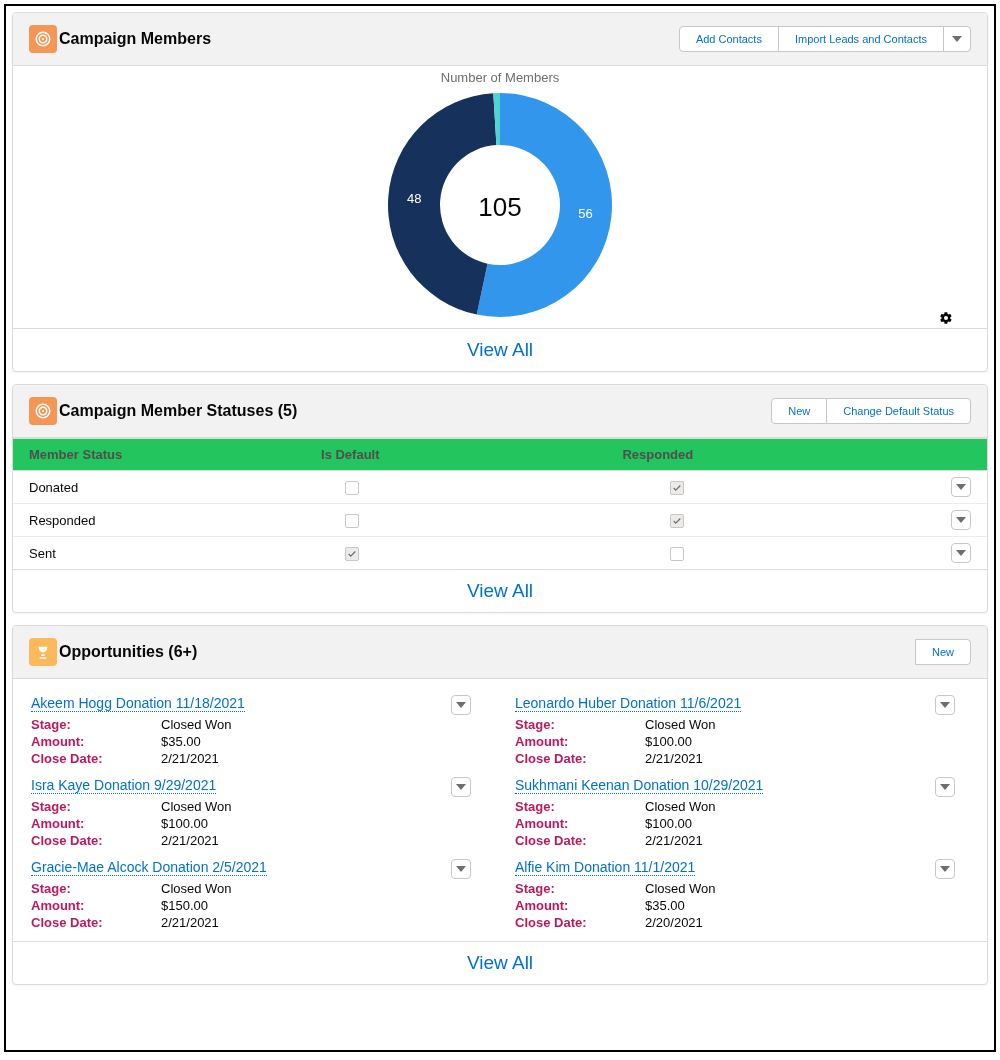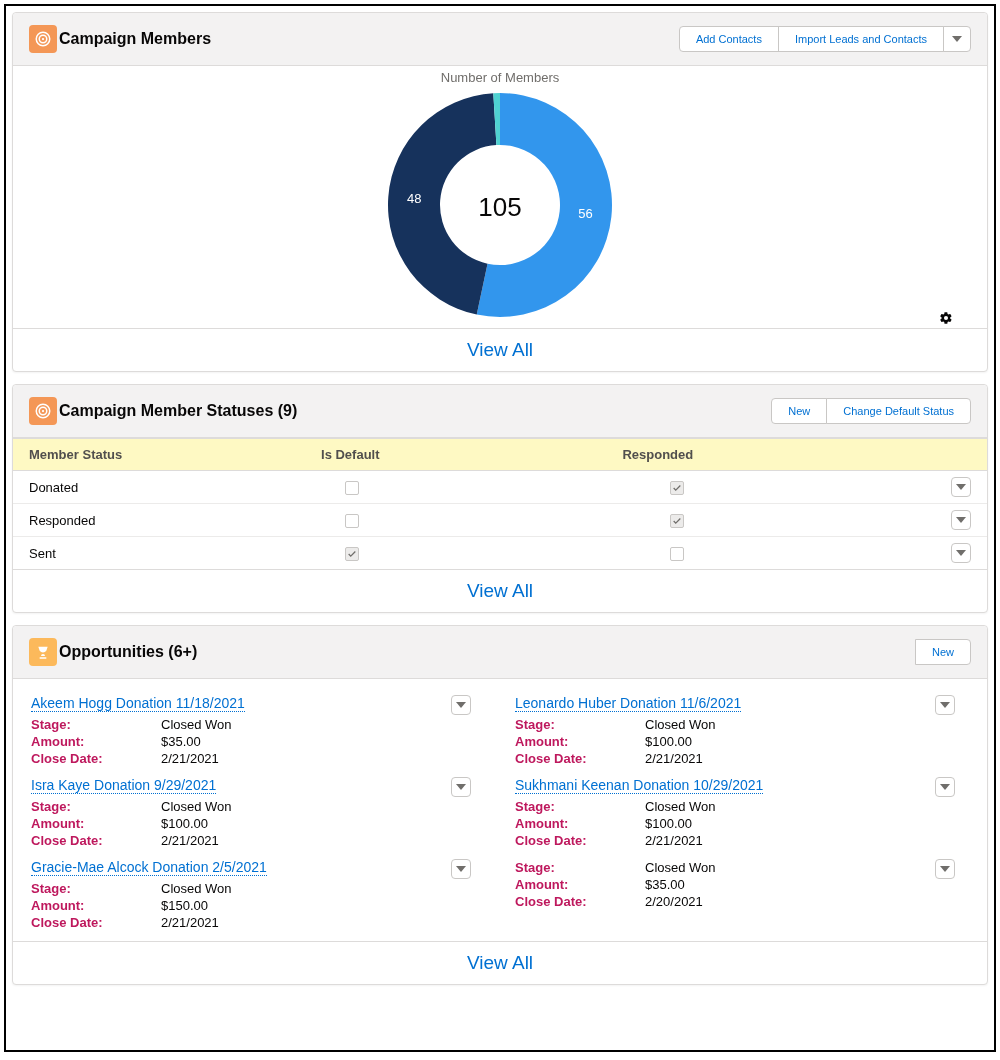--- a/index.html
+++ b/index.html
@@ -21,21 +21,21 @@
 .icon-box { width: 28px; height: 28px; border-radius: 4px; display: flex; align-items: center; justify-content: center; flex-shrink: 0; }
 .icon-orange { background: #f49756; }
 .icon-yellow { background: #fcb95b; }
 .chart-wrap { padding: 4px 0 6px; text-align: center; position: relative; }
 .chart-title { font-size: 13px; color: #706e6b; margin-bottom: 6px; }
 .donut-container { position: relative; display: inline-block; }
 .donut-center { position: absolute; top: 50%; left: 50%; transform: translate(-50%, -50%); font-size: 26px; font-weight: 400; color: #080707; }
 .gear-icon { position: absolute; right: 34px; bottom: 0; cursor: pointer; color: #080707; }
 .view-all-row { border-top: 1px solid #dddbda; text-align: center; padding: 10px 0; }
 .view-all-link { color: #0070d2; text-decoration: none; cursor: pointer; font-size: 19px; }
-.table-header-row { background: #fef9c3; border-bottom: 1px solid #dddbda; border-top: 1px solid #dddbda; display: flex; padding: 8px 16px; }
+.table-header-row { background: #22c55e; border-bottom: 1px solid #dddbda; border-top: 1px solid #dddbda; display: flex; padding: 8px 16px; }
 .th { font-size: 13px; font-weight: 700; color: #514f4d; }
 .col-status { flex: 0 0 31%; }
 .col-default { flex: 0 0 32%; }
 .col-responded { flex: 1; }
 .col-actions { flex: 0 0 40px; text-align: right; }
 .tbody .trow { display: flex; padding: 6px 16px; border-bottom: 1px solid #ecebea; align-items: center; gap: 24px; }
 .tbody .trow:last-child { border-bottom: none; }
 .td { font-size: 13px; color: #080707; }
 .checkbox-visual { width: 14px; height: 14px; border: 1px solid #c9c7c5; border-radius: 2px; display: inline-flex; align-items: center; justify-content: center; background: #fff; vertical-align: middle; }
 .checkbox-checked { background: #ecebea; }
@@ -100,21 +100,21 @@
 <div class="panel">
   <div class="panel-header">
     <div class="panel-header-left">
       <div class="icon-box icon-orange">
         <svg width="18" height="18" viewBox="0 0 24 24" fill="none">
               <circle cx="12" cy="12" r="9" stroke="#fff" stroke-width="2"></circle>
               <circle cx="12" cy="12" r="5" stroke="#fff" stroke-width="2"></circle>
               <circle cx="12" cy="12" r="1.5" fill="#fff"></circle>
             </svg>
       </div>
-      <div class="panel-title">Campaign Member Statuses (9)</div>
+      <div class="panel-title">Campaign Member Statuses (5)</div>
     </div>
     <div class="panel-actions">
       <button class="btn btn-text">New</button>
       <button class="btn btn-text">Change Default Status</button>
     </div>
   </div>
   <div class="table-header-row">
     <div class="th col-status">Member Status</div>
     <div class="th col-default">Is Default</div>
     <div class="th col-responded">Responded</div>
@@ -262,20 +262,21 @@
           </div>
           <div class="opp-row">
             <span class="opp-label">Close Date:</span>
             <span class="opp-val">2/21/2021</span>
           </div>
           <span class="row-menu opp-menu">
             <span class="triangle-down"></span>
           </span>
         </div>
         <div class="opp-card">
+          <div><a class="opp-title">Alfie Kim Donation 11/1/2021</a></div>
           <div class="opp-row">
             <span class="opp-label">Stage:</span>
             <span class="opp-val">Closed Won</span>
           </div>
           <div class="opp-row">
             <span class="opp-label">Amount:</span>
             <span class="opp-val">$35.00</span>
           </div>
           <div class="opp-row">
             <span class="opp-label">Close Date:</span>

